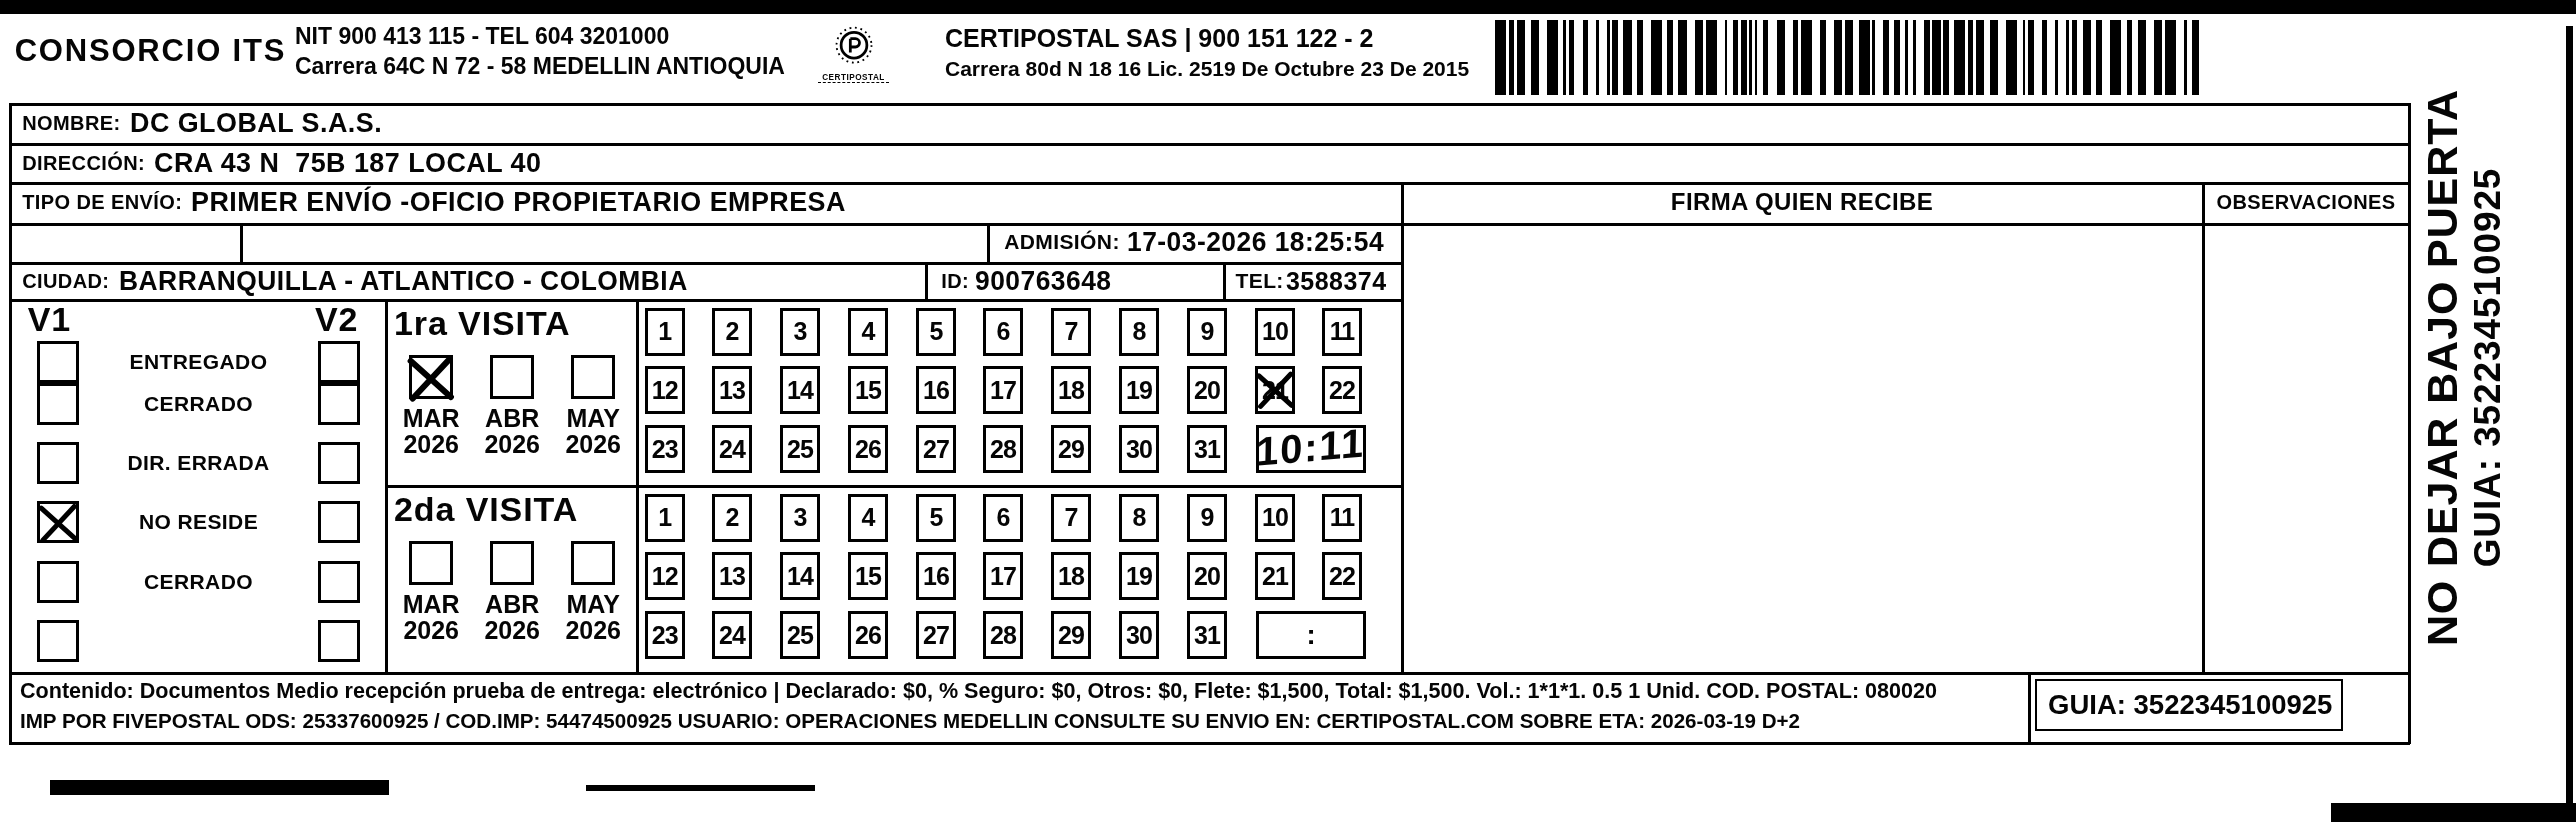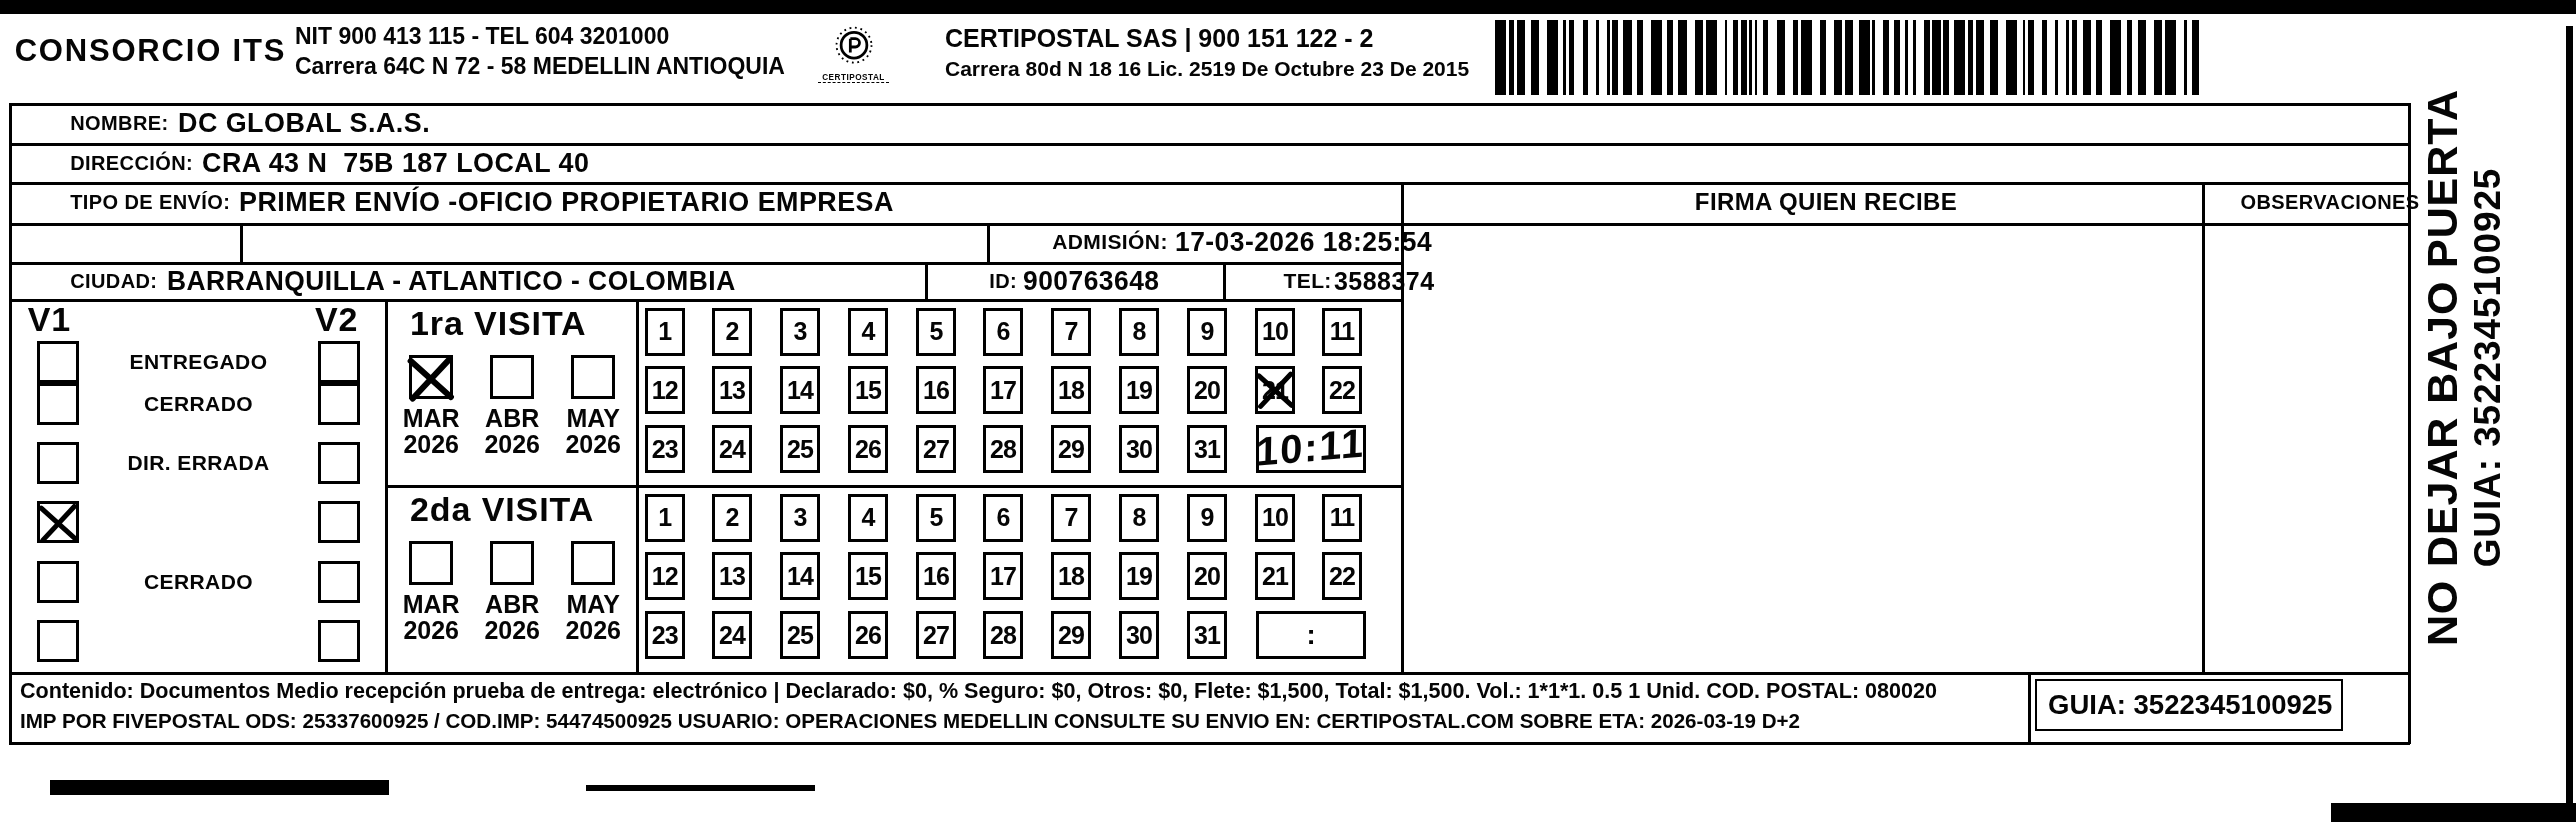--- a/index.html
+++ b/index.html
@@ -1,21 +1,21 @@
 <!DOCTYPE html>
 <html style="font-size:14.7px"><head>
 <meta charset="utf-8">
 <style>
   html,body{margin:0;padding:0;background:#fff;}
   #doc{position:relative;width:2576px;height:822px;background:#fff;overflow:hidden;
        font-family:"Liberation Sans",sans-serif;color:#050505;}
   .hl,.vl{position:absolute;background:#000;}
   .hl{height:2.7px;} .vl{width:2.7px;}
   .cell{position:absolute;display:flex;align-items:center;gap:9.2px;padding-left:9.2px;box-sizing:border-box;}
-  .lbl{font-weight:700;font-size:20px;letter-spacing:0.4px;white-space:pre;margin-left:48px;}
+  .lbl{font-weight:700;font-size:20px;letter-spacing:0.4px;white-space:pre;}
   .val{display:inline-block;font-weight:700;font-size:28px;letter-spacing:0.5px;white-space:pre;
        transform:scaleX(.96);transform-origin:left center;}
   .center{justify-content:center;padding-left:0;}
   
   #top-bar{position:absolute;left:0;top:0;width:2576px;height:13.7px;background:#000;}
   #company{position:absolute;left:14.7px;top:33px;font-size:31px;font-weight:600;letter-spacing:1.8px;}
   #supplier{position:absolute;left:295px;top:22px;font-size:23px;font-weight:600;line-height:1.3;}
   #logo{position:absolute;left:818px;top:24px;width:71px;text-align:center;}
   #logo-caption{font-size:8.2px;font-weight:700;letter-spacing:0.5px;border-bottom:1.8px dashed #000;}
   #operator{position:absolute;left:945px;top:22px;line-height:1.3;}
@@ -32,21 +32,21 @@
   .handx::after{transform:rotate(-47deg);}
   .handx.big::before,.handx.big::after{width:122%;left:-12%;height:5.5px;}
   
   #status-panel{position:absolute;left:13px;top:302px;width:370px;height:366px;}
   .vhead{position:absolute;top:-1.8px;font-size:34px;font-weight:800;letter-spacing:0.9px;}
   .status-row{position:absolute;left:0;width:100%;height:42px;}
   .status-label{position:absolute;left:64px;width:243px;text-align:center;font-size:21px;font-weight:700;
        line-height:42px;letter-spacing:0.4px;}
   
   .visit-months{position:absolute;left:387px;width:249px;height:183px;}
-  .vtitle{position:absolute;left:23px;top:1.8px;font-size:34px;font-weight:700;letter-spacing:0.9px;}
+  .vtitle{position:absolute;left:7px;top:1.8px;font-size:34px;font-weight:700;letter-spacing:0.9px;}
   .months-row{position:absolute;left:3.7px;top:53px;display:flex;}
   .mcol{width:81px;display:flex;flex-direction:column;align-items:center;}
   .mbox{width:44px;height:44px;border:3.7px solid #000;box-sizing:border-box;position:relative;background:#fff;}
   .mlabel{font-size:25px;font-weight:700;margin-top:5.5px;line-height:1.05;}
   .myear{font-size:25px;font-weight:700;line-height:1.1;}
   .visit-days{position:absolute;left:641px;width:758px;height:183px;}
   .daybox{position:absolute;width:40px;height:48px;border:3.7px solid #000;box-sizing:border-box;background:#fff;
        font-weight:700;font-size:25px;letter-spacing:-0.9px;display:flex;align-items:center;justify-content:center;}
   .timebox{position:absolute;width:110px;height:48px;border:3.7px solid #000;box-sizing:border-box;background:#fff;
        display:flex;align-items:center;justify-content:center;}
@@ -207,20 +207,21 @@
         </div>
         <div class="status-row" style="top: 140px;">
           <div class="cb" style="left: 24px;"></div>
           <div class="status-label">DIR. ERRADA</div>
           <div class="cb" style="left: 305px;"></div>
         </div>
         <div class="status-row" style="top: 199px;">
           <div class="cb" style="left: 24px;">
             <div class="handx"></div>
           </div>
+          <div class="status-label">NO RESIDE</div>
           <div class="cb" style="left: 305px;"></div>
         </div>
         <div class="status-row" style="top: 259px;">
           <div class="cb" style="left: 24px;"></div>
           <div class="status-label">CERRADO</div>
           <div class="cb" style="left: 305px;"></div>
         </div>
         <div class="status-row" style="top: 318px;">
           <div class="cb" style="left: 24px;"></div>
           <div class="cb" style="left: 305px;"></div>

